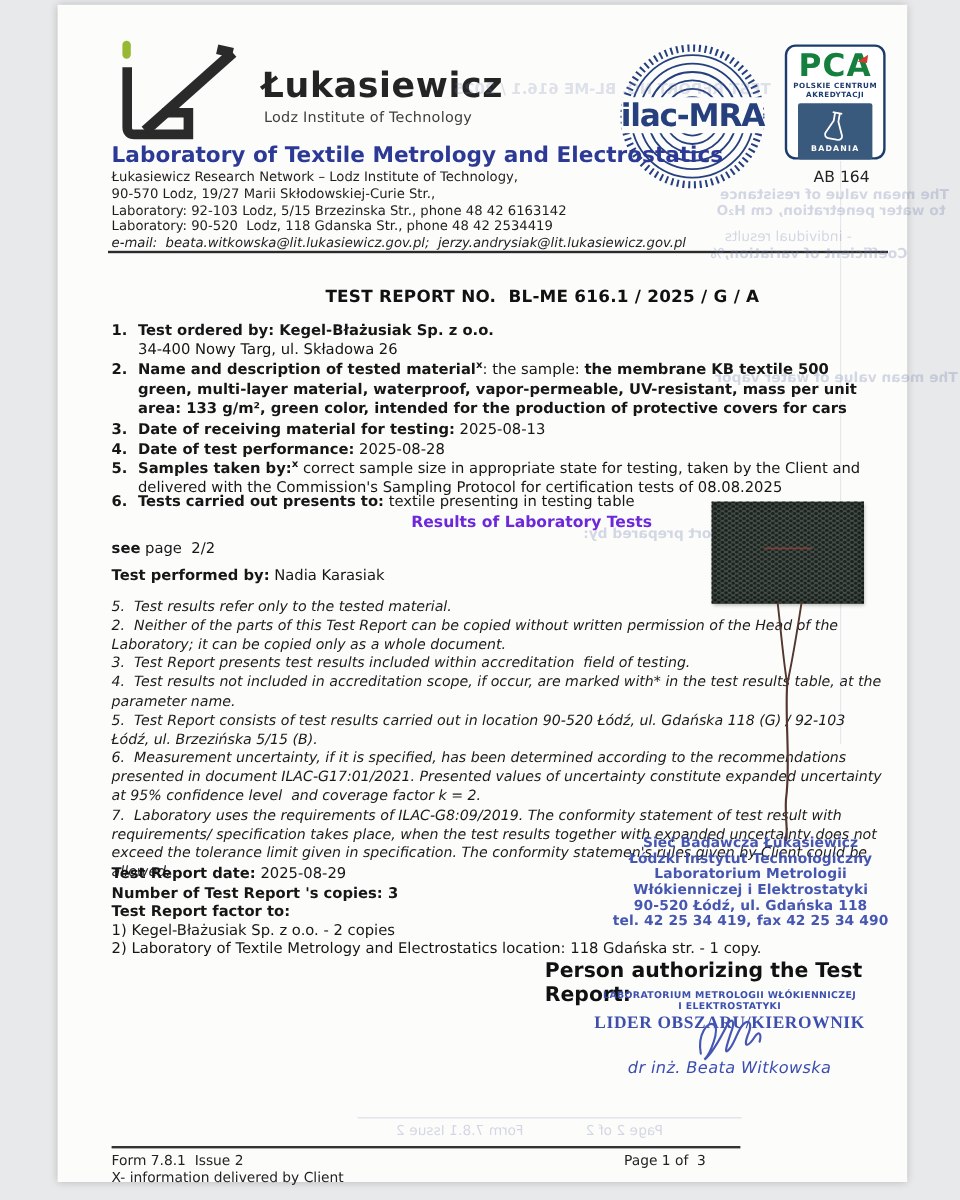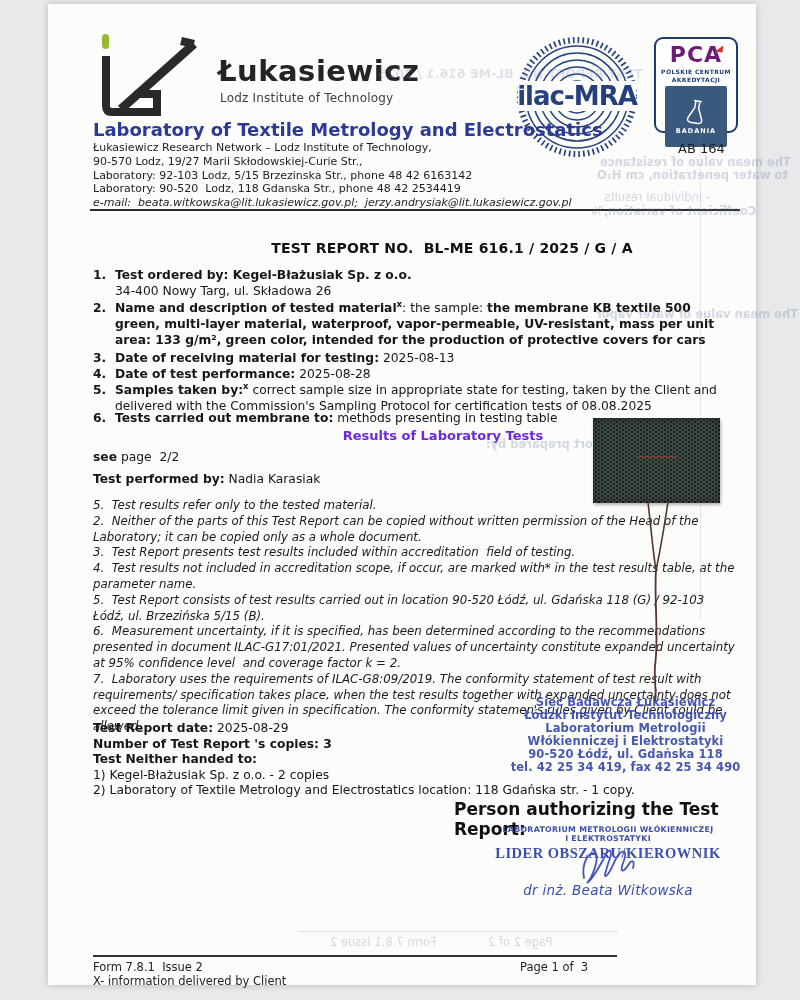--- a/index.html
+++ b/index.html
@@ -22,25 +22,25 @@
   .brand{left:170px;top:50px;font-size:29px;font-weight:bold;color:#242424;letter-spacing:.5px;}
   .institute{left:172px;top:87px;font-size:12px;color:#3e3e3e;letter-spacing:.2px;}
   .lab-title{left:45px;top:115px;font-size:18px;font-weight:bold;color:#2c3a96;}
   .addr{left:45px;top:137px;font-size:11px;line-height:13.8px;color:#1d1d1d;}
   .rule{left:42px;top:205px;width:650px;height:2px;background:#2b2b2b;}
 
   
   .ilac{left:468px;top:32px;}
   .pca{left:606px;top:33px;width:84px;height:96px;border:2px solid #1d3c6e;border-radius:9px;
        background:#fff;text-align:center;box-sizing:border-box;padding-top:3px;}
-  .pca-acronym{font-size:22px;line-height:26px;font-weight:bold;color:#701a75;letter-spacing:1px;position:relative;}
+  .pca-acronym{font-size:26px;line-height:26px;font-weight:bold;color:#15803d;letter-spacing:1px;position:relative;}
   .pca-red{position:absolute;right:13px;top:3px;width:0;height:0;
            border-left:8px solid transparent;border-bottom:7px solid #d23b2f;transform:rotate(8deg);}
   .pca-name{font-size:6px;font-weight:bold;color:#1d3c6e;letter-spacing:.4px;line-height:7.5px;}
-  .pca-box{margin:3px auto 0;width:62px;height:61px;background:#3a5a7d;border-radius:2px;
+  .pca-box{margin:3px auto 0;width:62px;height:47px;background:#3a5a7d;border-radius:2px;
            display:flex;flex-direction:column;align-items:center;justify-content:center;}
   .pca-badania{font-size:6.5px;color:#fff;letter-spacing:1px;font-weight:bold;margin-top:2px;}
   .ab164{left:630px;top:137px;font-size:13px;color:#222;}
 
   
   .title{left:100px;top:236px;width:608px;text-align:center;font-size:14px;font-weight:bold;color:#111;letter-spacing:.2px;}
   .item{left:45px;width:642px;padding-left:22px;box-sizing:border-box;font-size:12.3px;line-height:16px;color:#161616;position:absolute;}
   .item .no{position:absolute;left:0;top:0;font-weight:bold;}
   sup.x{font-size:8.5px;font-weight:bold;vertical-align:super;line-height:0;}
 
@@ -175,21 +175,21 @@
   <div class="item" style="top:362px;">
     <span class="no">4.</span>
     <span class="b pre">Date of test performance:</span><span class="pre"> 2025-08-28</span>
   </div>
   <div class="item" style="top:378px;">
     <span class="no">5.</span>
     <span class="b pre">Samples taken by:</span><sup class="x">x</sup><span class="pre"> correct sample size in appropriate state for testing, taken by the Client and delivered with the Commission's Sampling Protocol for certification tests of 08.08.2025</span>
   </div>
   <div class="item" style="top:406px;">
     <span class="no">6.</span>
-    <span class="b pre">Tests carried out membrane to:</span><span class="pre"> methods presenting in testing table</span>
+    <span class="b pre">Tests carried out presents to:</span><span class="pre"> textile presenting in testing table</span>
   </div>
 
   <div class="abs results-heading">Results of Laboratory Tests</div>
   <div class="abs see-line">
     <span class="b">see</span><span class="pre"> page  2/2</span>
   </div>
   <div class="abs performed">
     <span class="b">Test performed by:</span><span class="pre"> Nadia Karasiak</span>
   </div>
 
@@ -199,21 +199,21 @@
     <div class="note pre">3.  Test Report presents test results included within accreditation  field of testing.</div>
     <div class="note pre">4.  Test results not included in accreditation scope, if occur, are marked with* in the test results table, at the parameter name.</div>
     <div class="note"><span class="pre">5.  Test Report consists of test results carried out in location </span><span class="u pre">90-520 Łódź, ul. Gdańska 118 (G)</span><span class="pre"> / 92-103 Łódź, ul. Brzezińska 5/15 (B).</span></div>
     <div class="note pre">6.  Measurement uncertainty, if it is specified, has been determined according to the recommendations presented in document ILAC-G17:01/2021. Presented values of uncertainty constitute expanded uncertainty at 95% confidence level  and coverage factor k = 2.</div>
     <div class="note pre">7.  Laboratory uses the requirements of ILAC-G8:09/2019. The conformity statement of test result with requirements/ specification takes place, when the test results together with expanded uncertainty does not exceed the tolerance limit given in specification. The conformity statemen's rules given by Client could be allowed.</div>
   </div>
 
   <div class="abs closing">
     <div><span class="b">Test Report date:</span><span class="pre"> 2025-08-29</span></div>
     <div class="b pre">Number of Test Report 's copies: 3</div>
-    <div class="b pre">Test Neither handed to:</div>
+    <div class="b pre">Test Report factor to:</div>
     <div class="pre">1) Kegel-Błażusiak Sp. z o.o. - 2 copies</div>
     <div class="pre">2) Laboratory of Textile Metrology and Electrostatics location: 118 Gdańska str. - 1 copy.</div>
   </div>
 
   <div class="abs stamp1">
     <div>Sieć Badawcza Łukasiewicz</div>
     <div>Łódzki Instytut Technologiczny</div>
     <div>Laboratorium Metrologii</div>
     <div>Włókienniczej i Elektrostatyki</div>
     <div>90-520 Łódź, ul. Gdańska 118</div>

